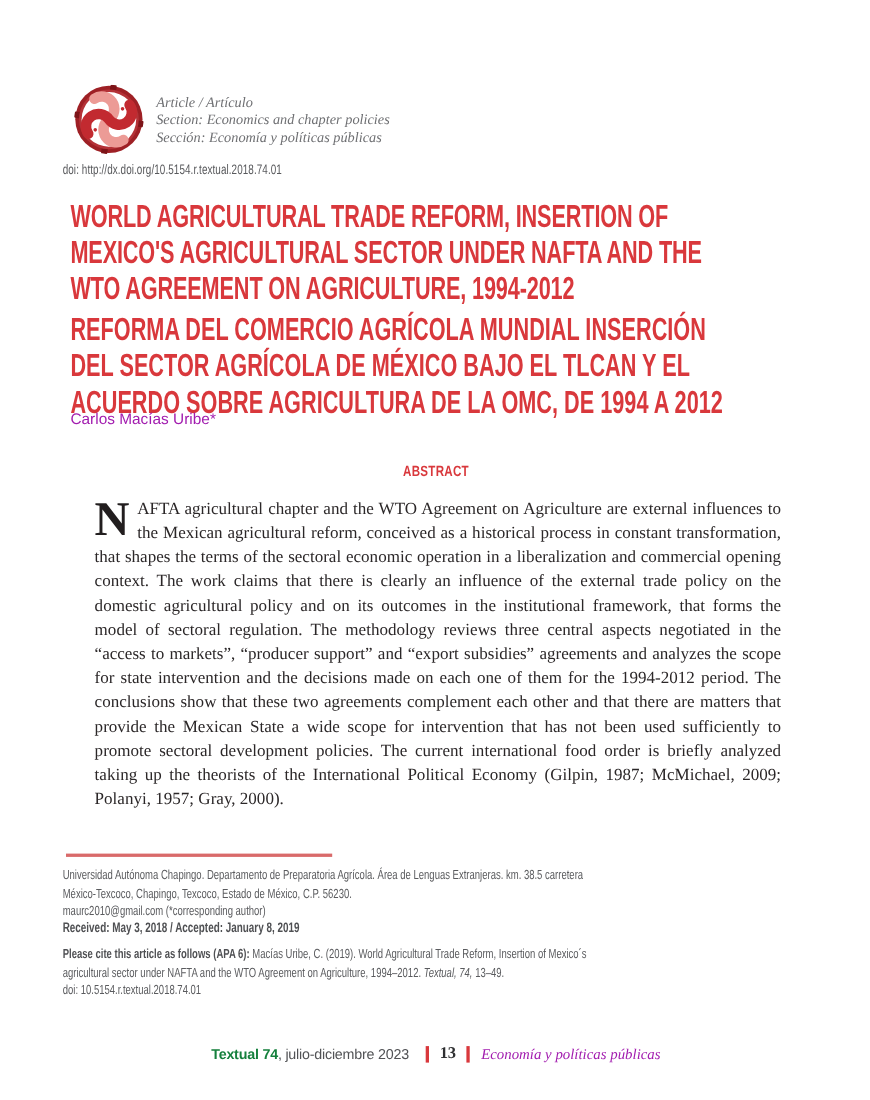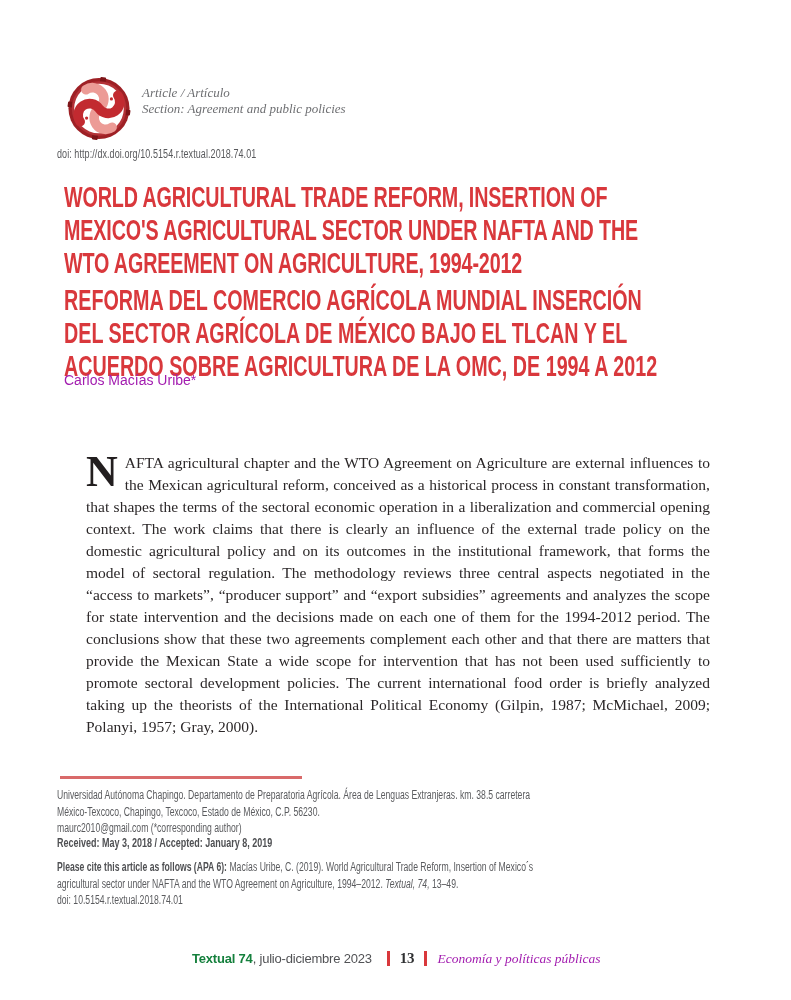--- a/index.html
+++ b/index.html
@@ -110,40 +110,44 @@
           <circle cx="46" cy="23" r="1.7"></circle>
         </g>
         <g fill="#ffffff">
           <circle cx="25" cy="21" r="1.4"></circle>
           <circle cx="41" cy="45" r="1.4"></circle>
         </g>
       </svg>
     </span>
     <div class="masthead-text">
       <div>Article / Artículo</div>
-      <div>Section: Agreement and public policies</div>
+      <div>Section: Economics and chapter policies</div>
+      <div>Sección: Economía y políticas públicas</div>
     </div>
   </div>
 
   <div class="doi-line">doi: http://dx.doi.org/10.5154.r.textual.2018.74.01</div>
 
   <h1 class="title-block title-en" style="margin:0;">
     <div class="title-line">WORLD AGRICULTURAL TRADE REFORM, INSERTION OF</div>
     <div class="title-line">MEXICO'S  AGRICULTURAL SECTOR UNDER NAFTA AND THE</div>
     <div class="title-line">WTO AGREEMENT ON AGRICULTURE, 1994-2012</div>
   </h1>
 
   <h2 class="title-block title-es" style="margin:0;">
     <div class="title-line">REFORMA DEL COMERCIO AGRÍCOLA MUNDIAL INSERCIÓN</div>
     <div class="title-line">DEL SECTOR AGRÍCOLA DE MÉXICO BAJO EL TLCAN Y EL</div>
     <div class="title-line">ACUERDO SOBRE AGRICULTURA DE LA OMC, DE 1994 A 2012</div>
   </h2>
 
   <div class="author">Carlos Macías Uribe*</div>
 
+  <div class="abstract-heading">
+    <span class="squish">ABSTRACT</span>
+  </div>
   <p class="abstract" style="margin:0;">
     <span class="dropcap">N</span><span>AFTA agricultural chapter and the WTO Agreement on Agriculture are external influences to the Mexican agricultural reform, conceived as a historical process in constant transformation, that shapes the terms of the sectoral economic operation in a liberalization and commercial opening context. The work claims that there is clearly an influence of the external trade policy on the domestic agricultural policy and on its outcomes in the institutional framework, that forms the model of sectoral regulation. The methodology reviews three central aspects negotiated in the “access to markets”, “producer support” and “export subsidies” agreements and analyzes the scope for state intervention and the decisions made on each one of them for the 1994-2012 period. The conclusions show that these two agreements complement each other and that there are matters that provide the Mexican State a wide scope for intervention that has not been used sufficiently to promote sectoral development policies. The current international food order is briefly analyzed taking up the theorists of the International Political Economy (Gilpin, 1987; McMichael, 2009; Polanyi, 1957; Gray, 2000).</span>
   </p>
 
 
   <div class="rule"></div>
 
   <div class="affiliation condensed">
     <div>Universidad Autónoma Chapingo. Departamento de Preparatoria Agrícola. Área de Lenguas Extranjeras. km. 38.5 carretera México-Texcoco, Chapingo, Texcoco, Estado de México, C.P. 56230.</div>
     <div>maurc2010@gmail.com (*corresponding author)</div>

